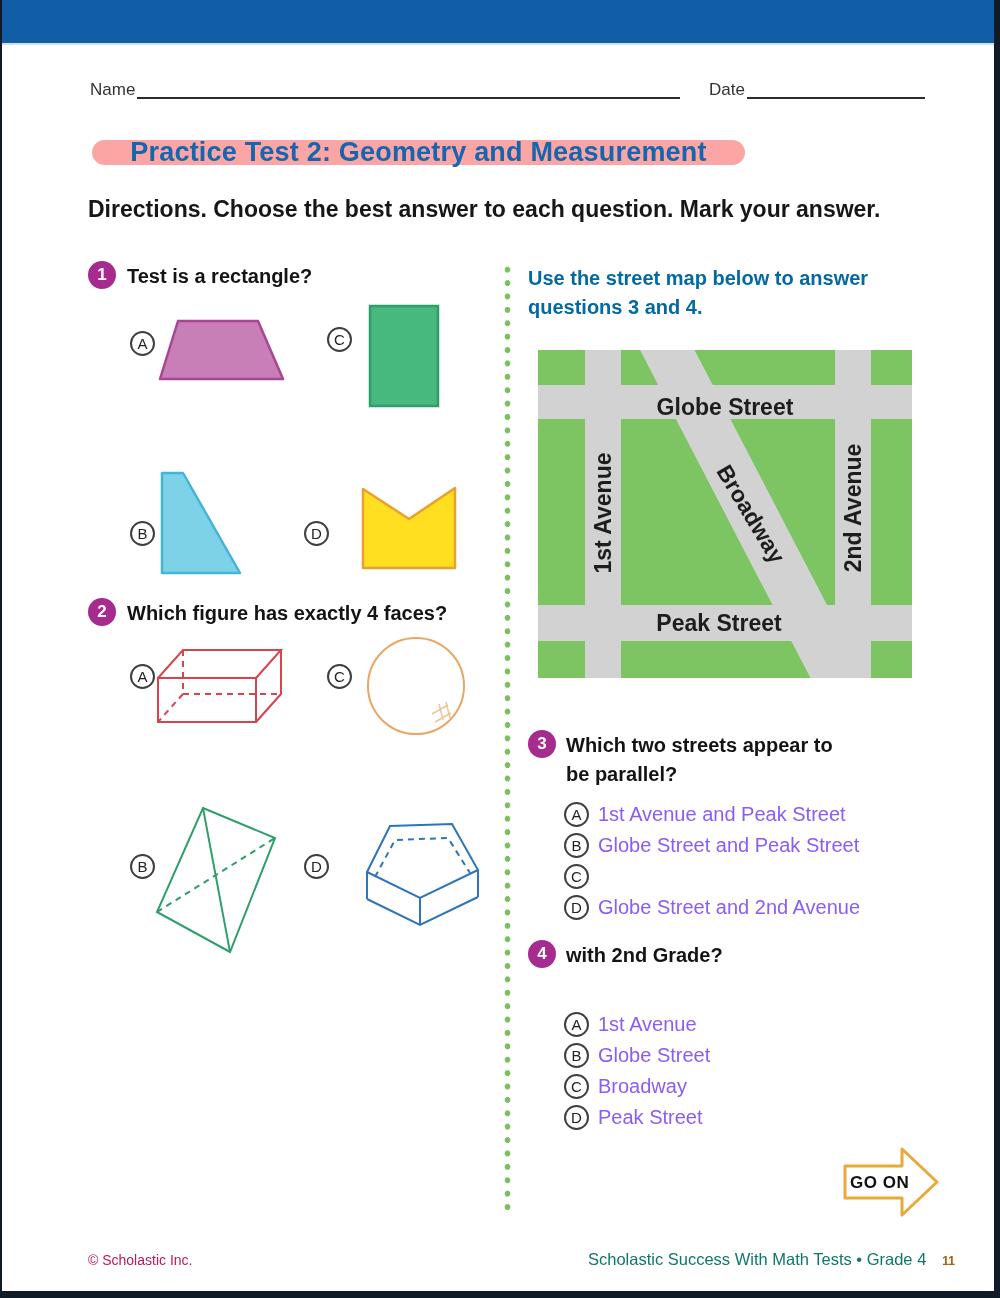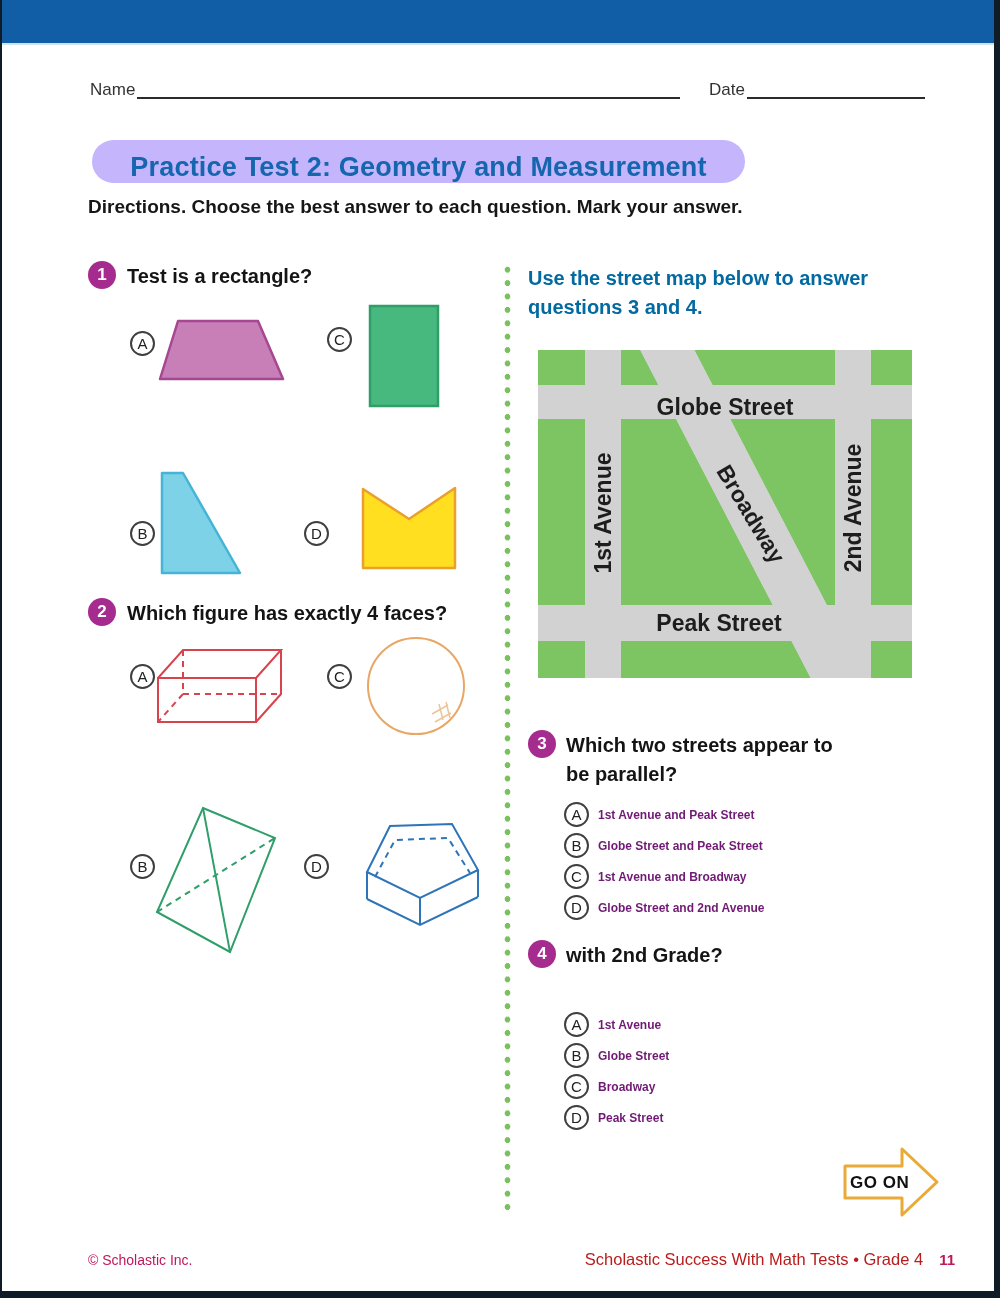--- a/index.html
+++ b/index.html
@@ -9,45 +9,45 @@
   
   .top-bar{left:0;top:0;width:1000px;height:43px;background:#115da6;}
   .top-bar-edge{left:0;top:43px;width:1000px;height:2px;background:#cfe4ea;}
   .edge-left{left:0;top:0;width:2px;height:1298px;background:#0f1b26;}
   .edge-right{left:994px;top:0;width:6px;height:1298px;background:#0f1b26;}
   .edge-bottom{left:0;top:1291px;width:1000px;height:7px;background:#0f1b26;}
   
   .field-label{font-size:17px;color:#333;}
   .write-line{border-bottom:2px solid #2b2b2b;height:1px;}
   
-  .title-pill{left:92px;top:140px;width:653px;height:43px;border-radius:22px;
-              background:#c4b5fd;display:flex;align-items:flex-end;justify-content:center;}
+  .title-pill{left:92px;top:140px;width:653px;height:25px;border-radius:22px;
+              background:#fca5a5;display:flex;align-items:center;justify-content:center;}
   .title-text{font-size:27px;font-weight:bold;color:#1566ae;letter-spacing:0.2px;}
-  .directions{left:88px;top:196px;font-size:19px;font-weight:bold;color:#161616;}
+  .directions{left:88px;top:196px;font-size:23px;font-weight:bold;color:#161616;}
   
   .qnum{width:28px;height:28px;border-radius:50%;background:#a52b8e;color:#fff;
         font-size:17px;font-weight:bold;display:flex;align-items:center;justify-content:center;}
   .qtext{font-size:20px;font-weight:bold;color:#141414;line-height:29px;}
   
   .letter{width:25px;height:25px;border:2px solid #3f3f3f;border-radius:50%;
           display:flex;align-items:center;justify-content:center;
           font-size:15px;color:#222;background:#fff;box-sizing:border-box;flex:0 0 25px;}
   
   .opt-row{display:flex;align-items:center;gap:9px;height:31px;}
-  .opt-text{font-size:12px;font-weight:bold;color:#701a75;white-space:nowrap;}
+  .opt-text{font-size:20px;font-weight:normal;color:#8b5cf6;white-space:nowrap;}
   
   .divider{left:504px;top:263px;width:7px;height:952px;
            background-image:radial-gradient(circle, #7cbf60 2.6px, rgba(0,0,0,0) 3.2px);
            background-size:7px 13.4px;background-position:center top;background-repeat:repeat-y;}
   .intro{font-size:20px;font-weight:bold;color:#0369a1;line-height:29px;}
   
   .footer-left{left:88px;top:1252px;font-size:14px;color:#be185d;}
   .footer-right{right:45px;top:1250px;display:flex;align-items:baseline;gap:16px;}
-  .footer-book{font-size:16.5px;color:#b91c1c;}
-  .footer-page{font-size:15px;font-weight:bold;color:#be185d;}
+  .footer-book{font-size:16.5px;color:#0f766e;}
+  .footer-page{font-size:12px;font-weight:bold;color:#a16207;}
   svg{display:block;}
   .map-label{font-family:"Liberation Sans", sans-serif;font-weight:bold;font-size:23px;fill:#1d1d1d;}
 </style>
 </head>
 <body>
 
 <div class="abs top-bar"></div>
 <div class="abs top-bar-edge"></div>
 <div class="abs edge-left"></div>
 <div class="abs edge-right"></div>
@@ -155,21 +155,20 @@
   <div class="opt-row">
     <span class="letter">A</span>
     <span class="opt-text">1st Avenue and Peak Street</span>
   </div>
   <div class="opt-row">
     <span class="letter">B</span>
     <span class="opt-text">Globe Street and Peak Street</span>
   </div>
   <div class="opt-row">
     <span class="letter">C</span>
-    <span class="opt-text">1st Avenue and Broadway</span>
   </div>
   <div class="opt-row">
     <span class="letter">D</span>
     <span class="opt-text">Globe Street and 2nd Avenue</span>
   </div>
 </div>
 
 <div class="abs qnum" style="left:528px;top:940px;">4</div>
 <div class="abs qtext" style="left:566px;top:941px;">
   <div>with 2nd Grade?</div>

